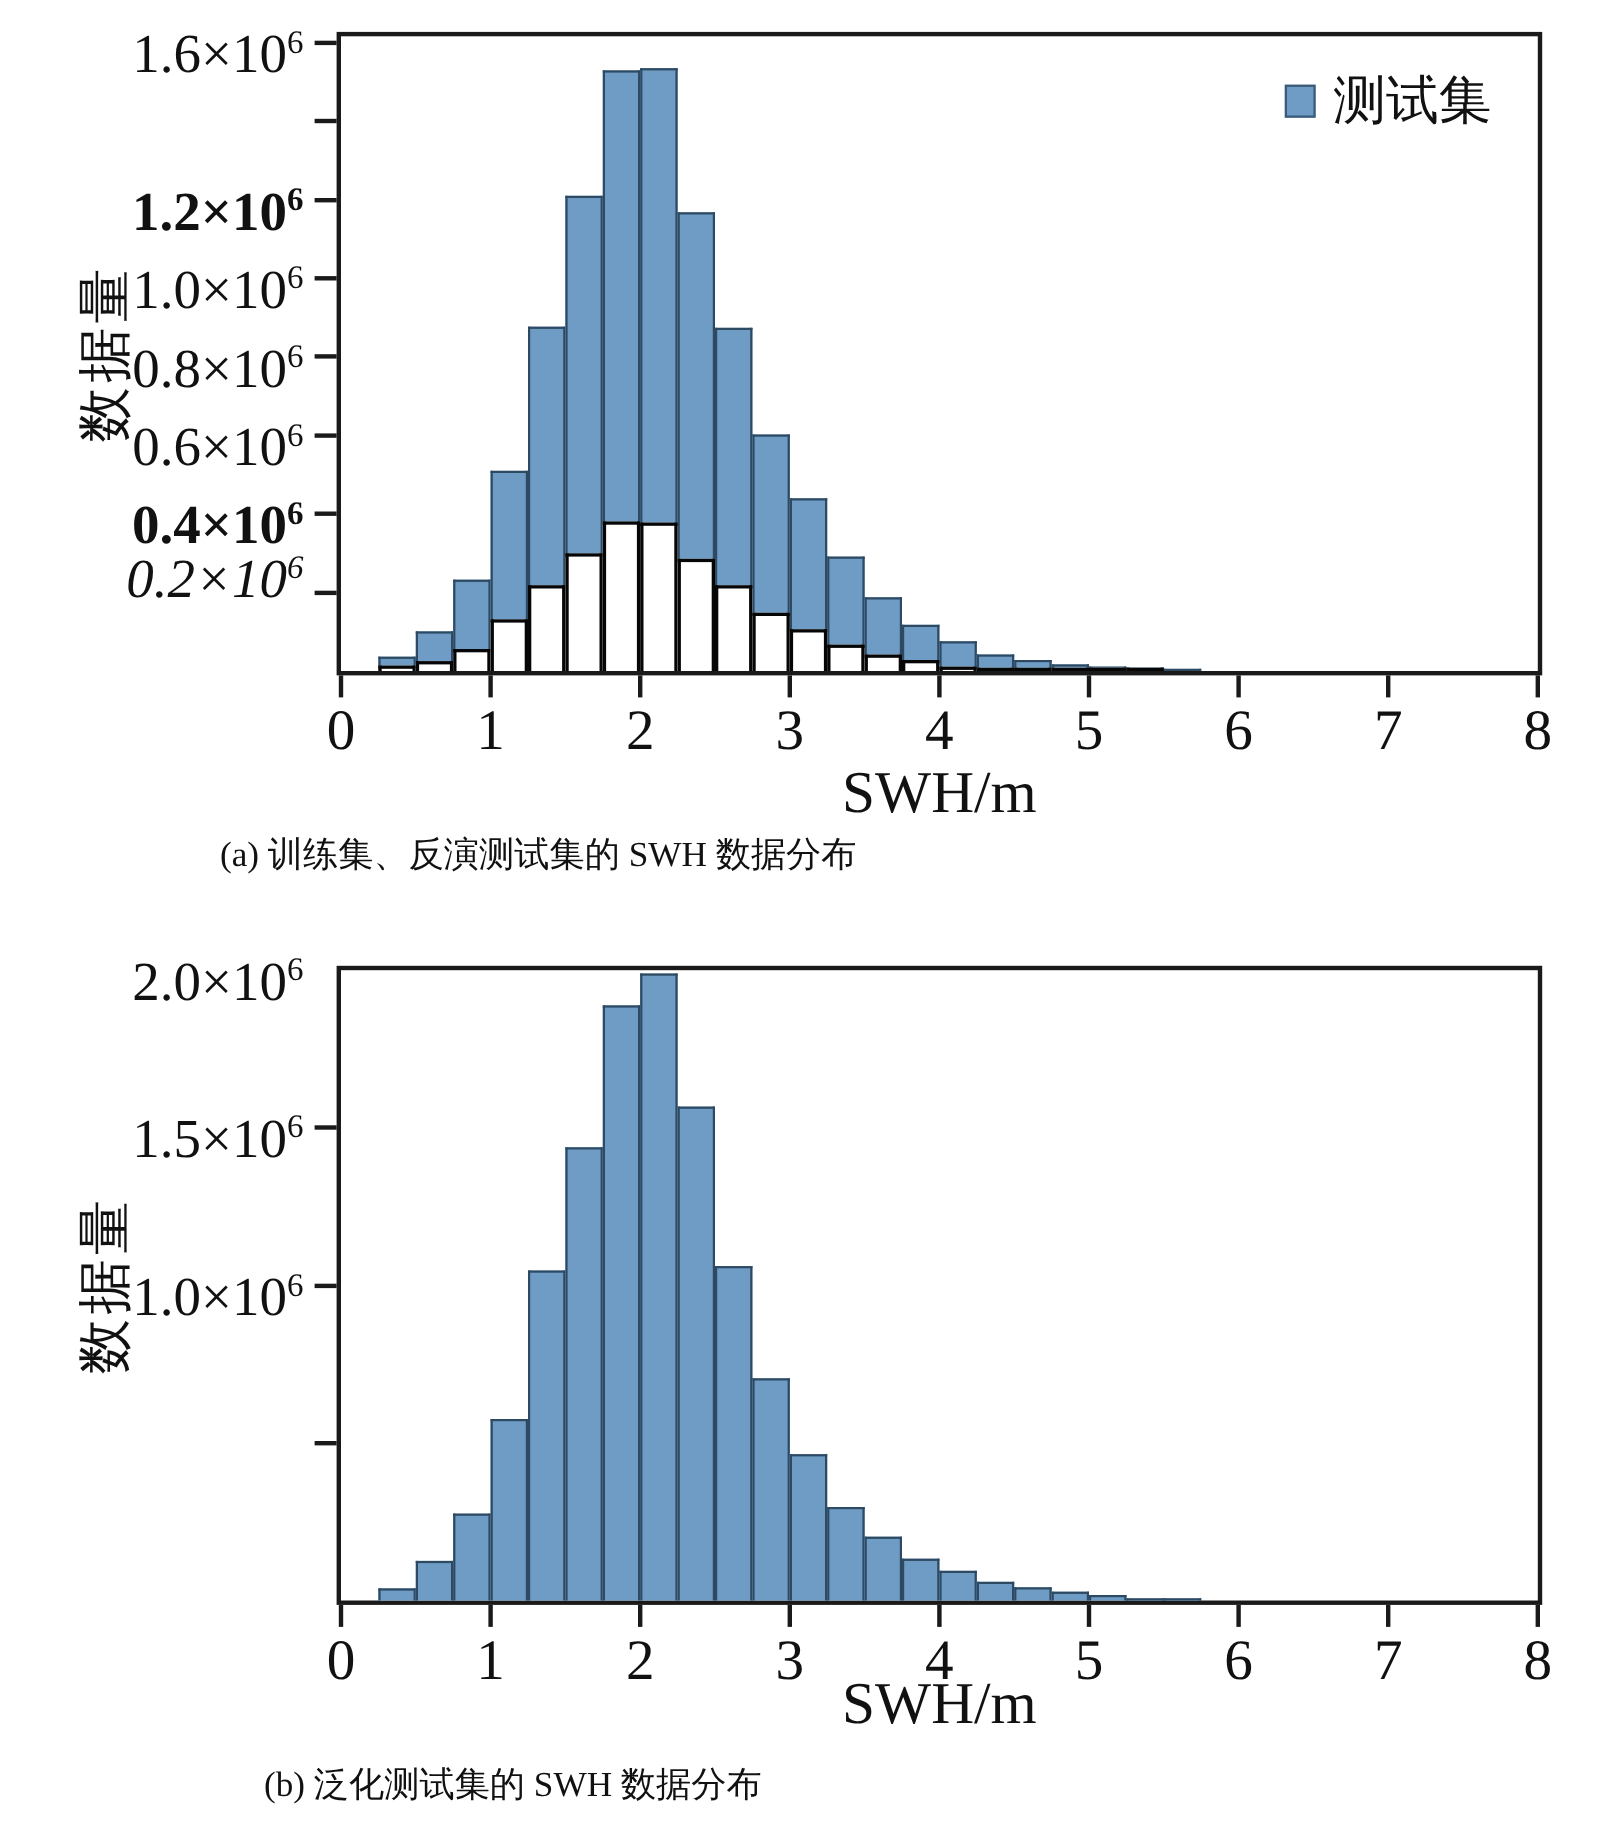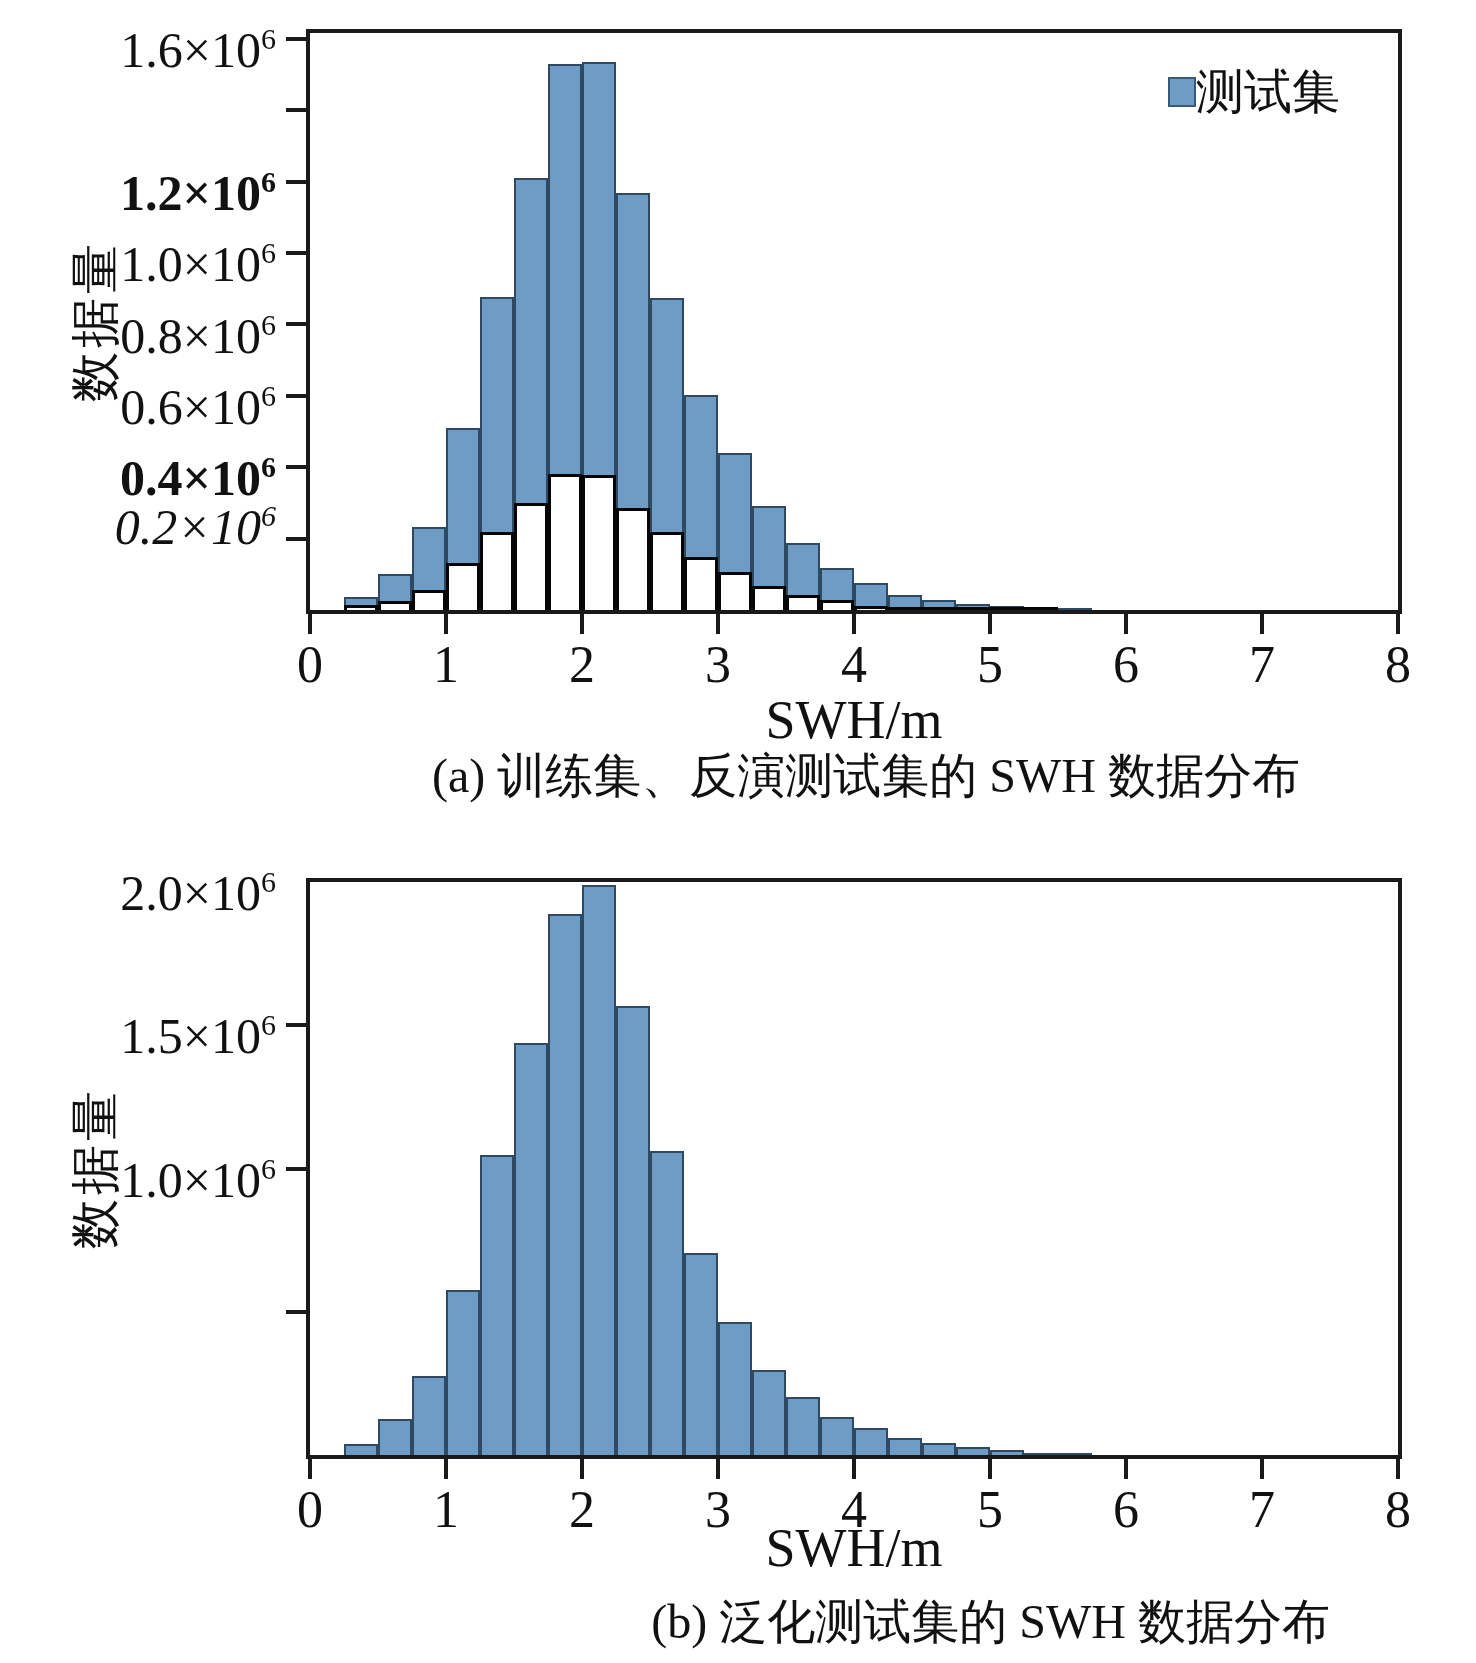--- a/index.html
+++ b/index.html
@@ -18,25 +18,25 @@
                font-size:50px;line-height:60px;white-space:nowrap;}
   .ytick-label sup{font-size:30px;}
   .xtick-label{position:absolute;width:100px;text-align:center;font-size:52px;line-height:54px;}
   .ylabel{position:absolute;width:220px;height:60px;text-align:center;font-size:50px;
           line-height:60px;letter-spacing:4px;transform:rotate(-90deg);}
   #ylabel-a{left:-15px;top:291px;}
   #ylabel-b{left:-15px;top:1138px;}
   .xlabel{position:absolute;left:310px;width:1088px;text-align:center;font-size:54px;line-height:56px;}
   #xlabel-a{top:692px;}
   #xlabel-b{top:1520px;}
-  .caption{position:absolute;text-align:right;font-size:48px;line-height:56px;white-space:nowrap;}
+  .caption{position:absolute;text-align:left;font-size:32px;line-height:56px;white-space:nowrap;}
   #caption-a{left:200px;width:1100px;top:748px;}
   #caption-b{left:240px;width:1090px;top:1594px;}
   .legend{position:absolute;left:858px;top:32px;}
-  .legend-row{display:flex;align-items:center;gap:0;margin-bottom:6px;height:54px;text-align:right;}
+  .legend-row{display:flex;align-items:center;gap:16px;margin-bottom:6px;height:54px;text-align:right;}
   .swatch{display:inline-block;box-sizing:border-box;}
   .swatch.test{width:28px;height:30px;background:#6e9cc4;border:2px solid #3a5a78;}
   .swatch.train{width:26px;height:28px;background:#ffffff;border:3px solid #000;}
   .legend-label{font-size:48px;line-height:1;}
 </style>
 </head>
 <body>
 
 <div class="page">
 

